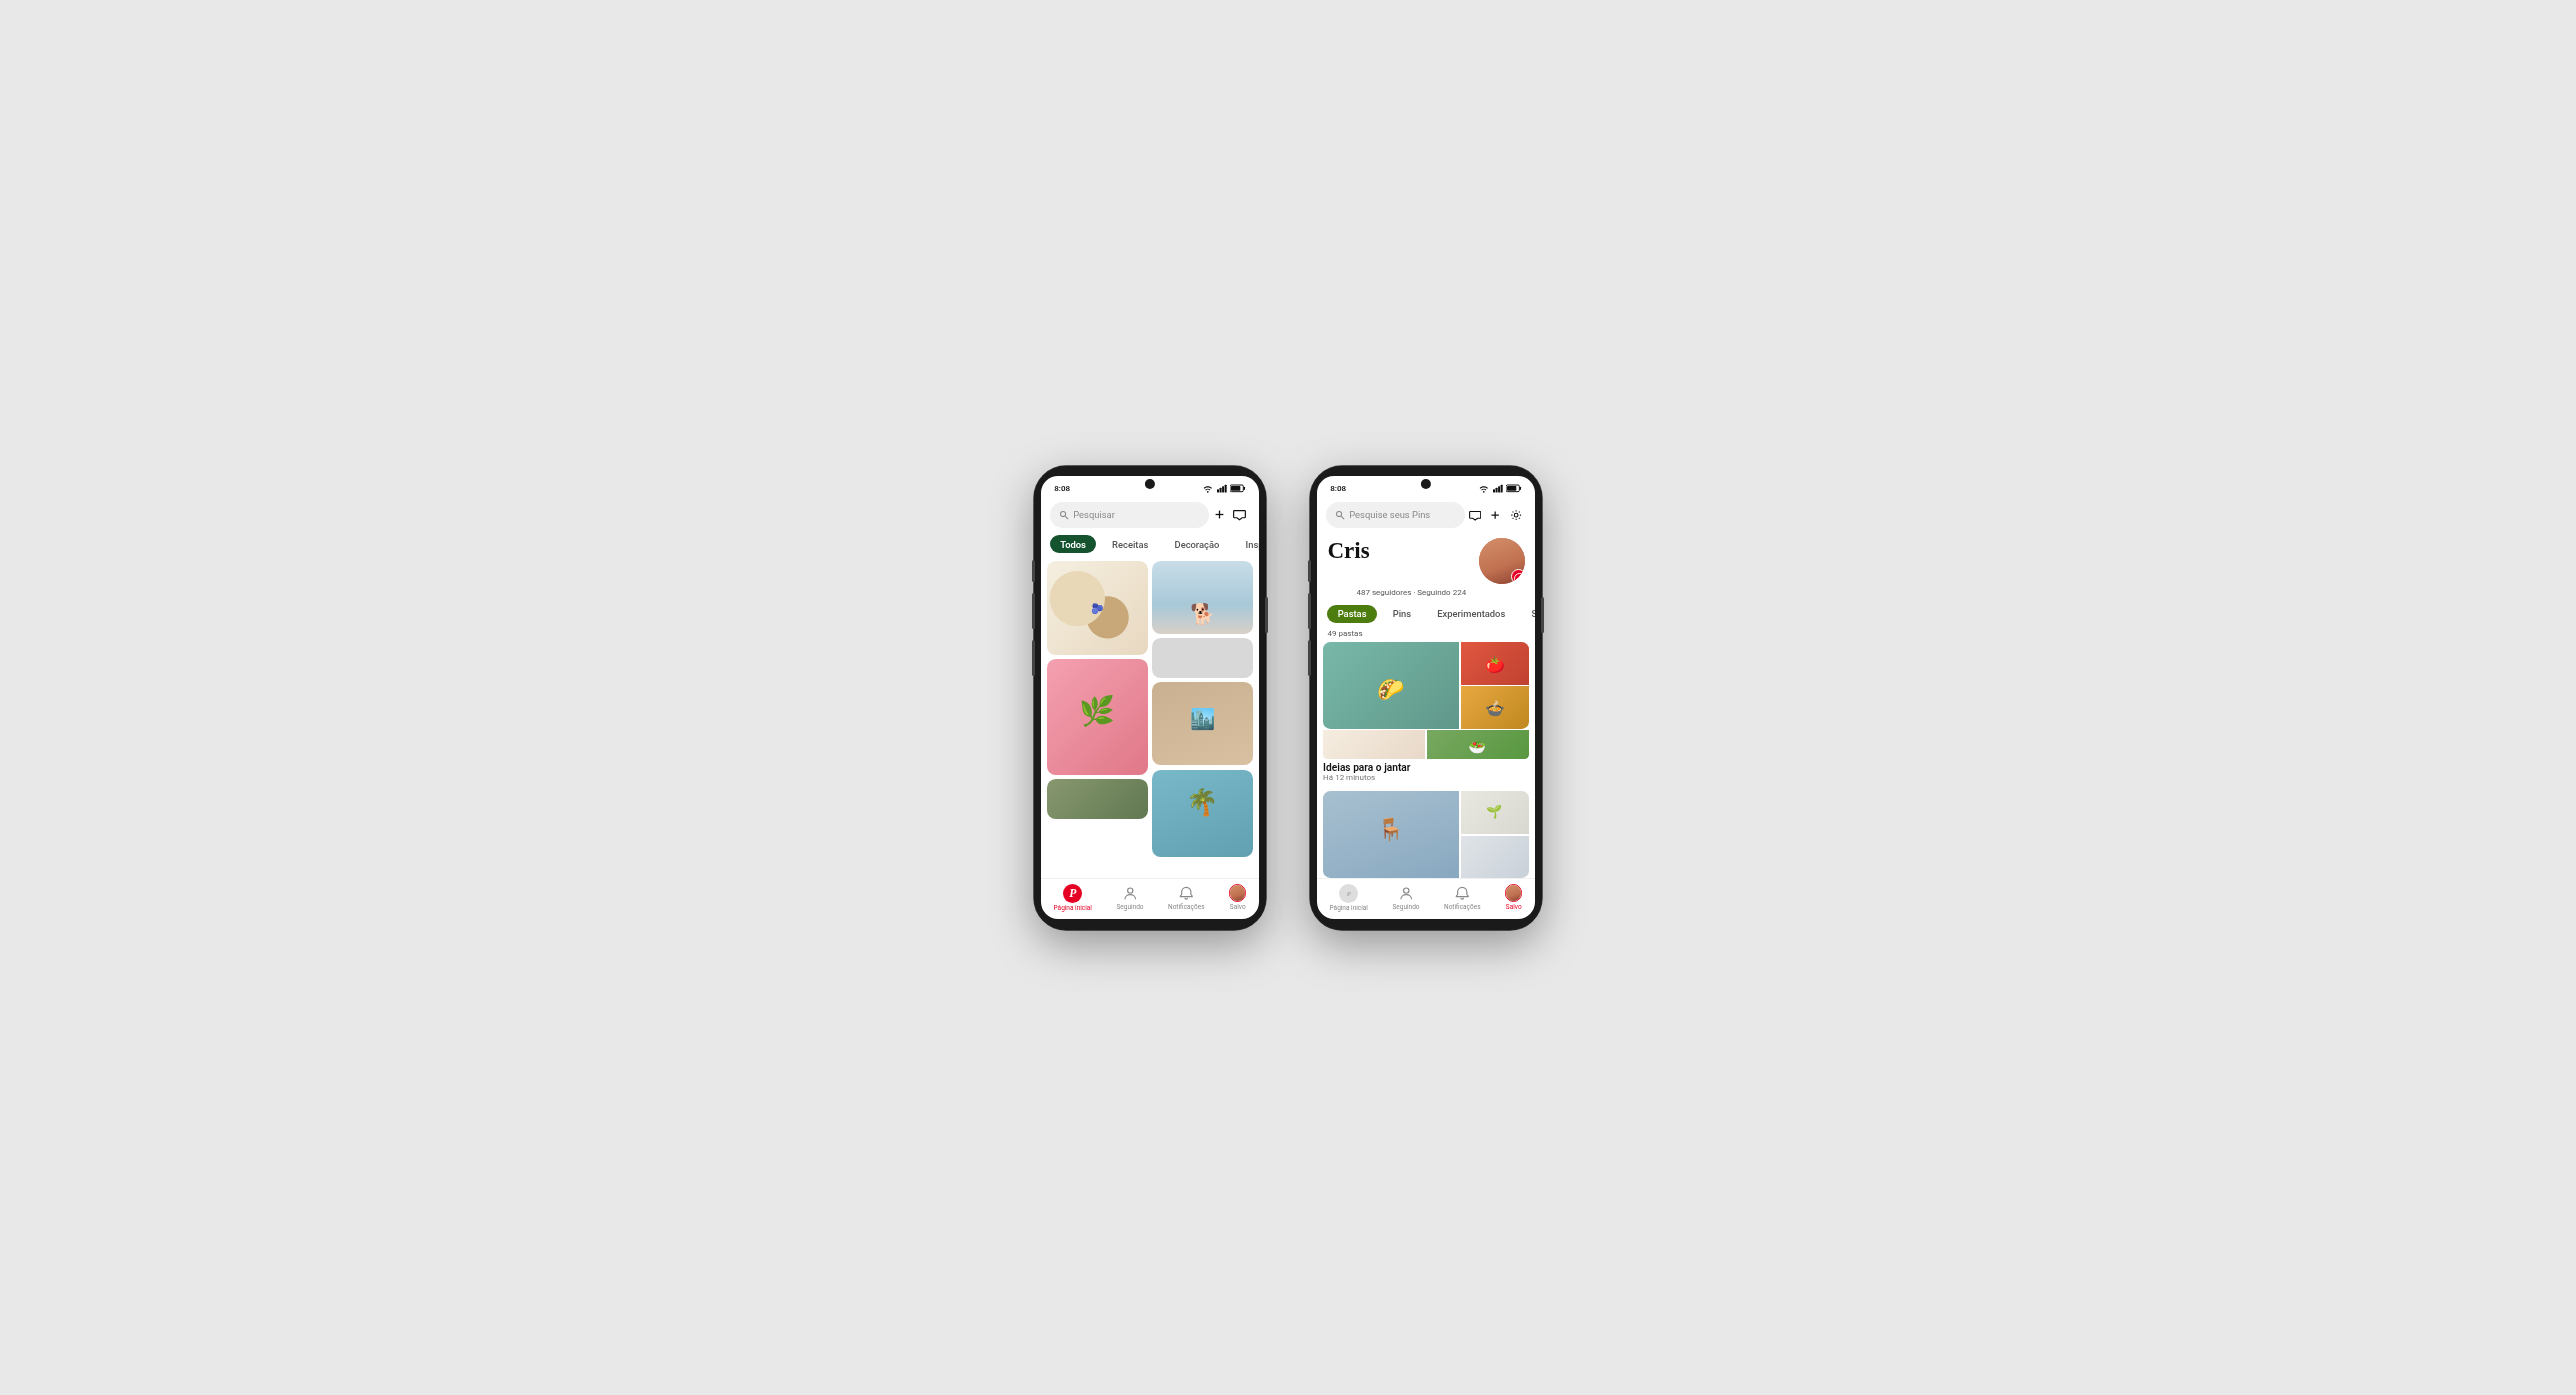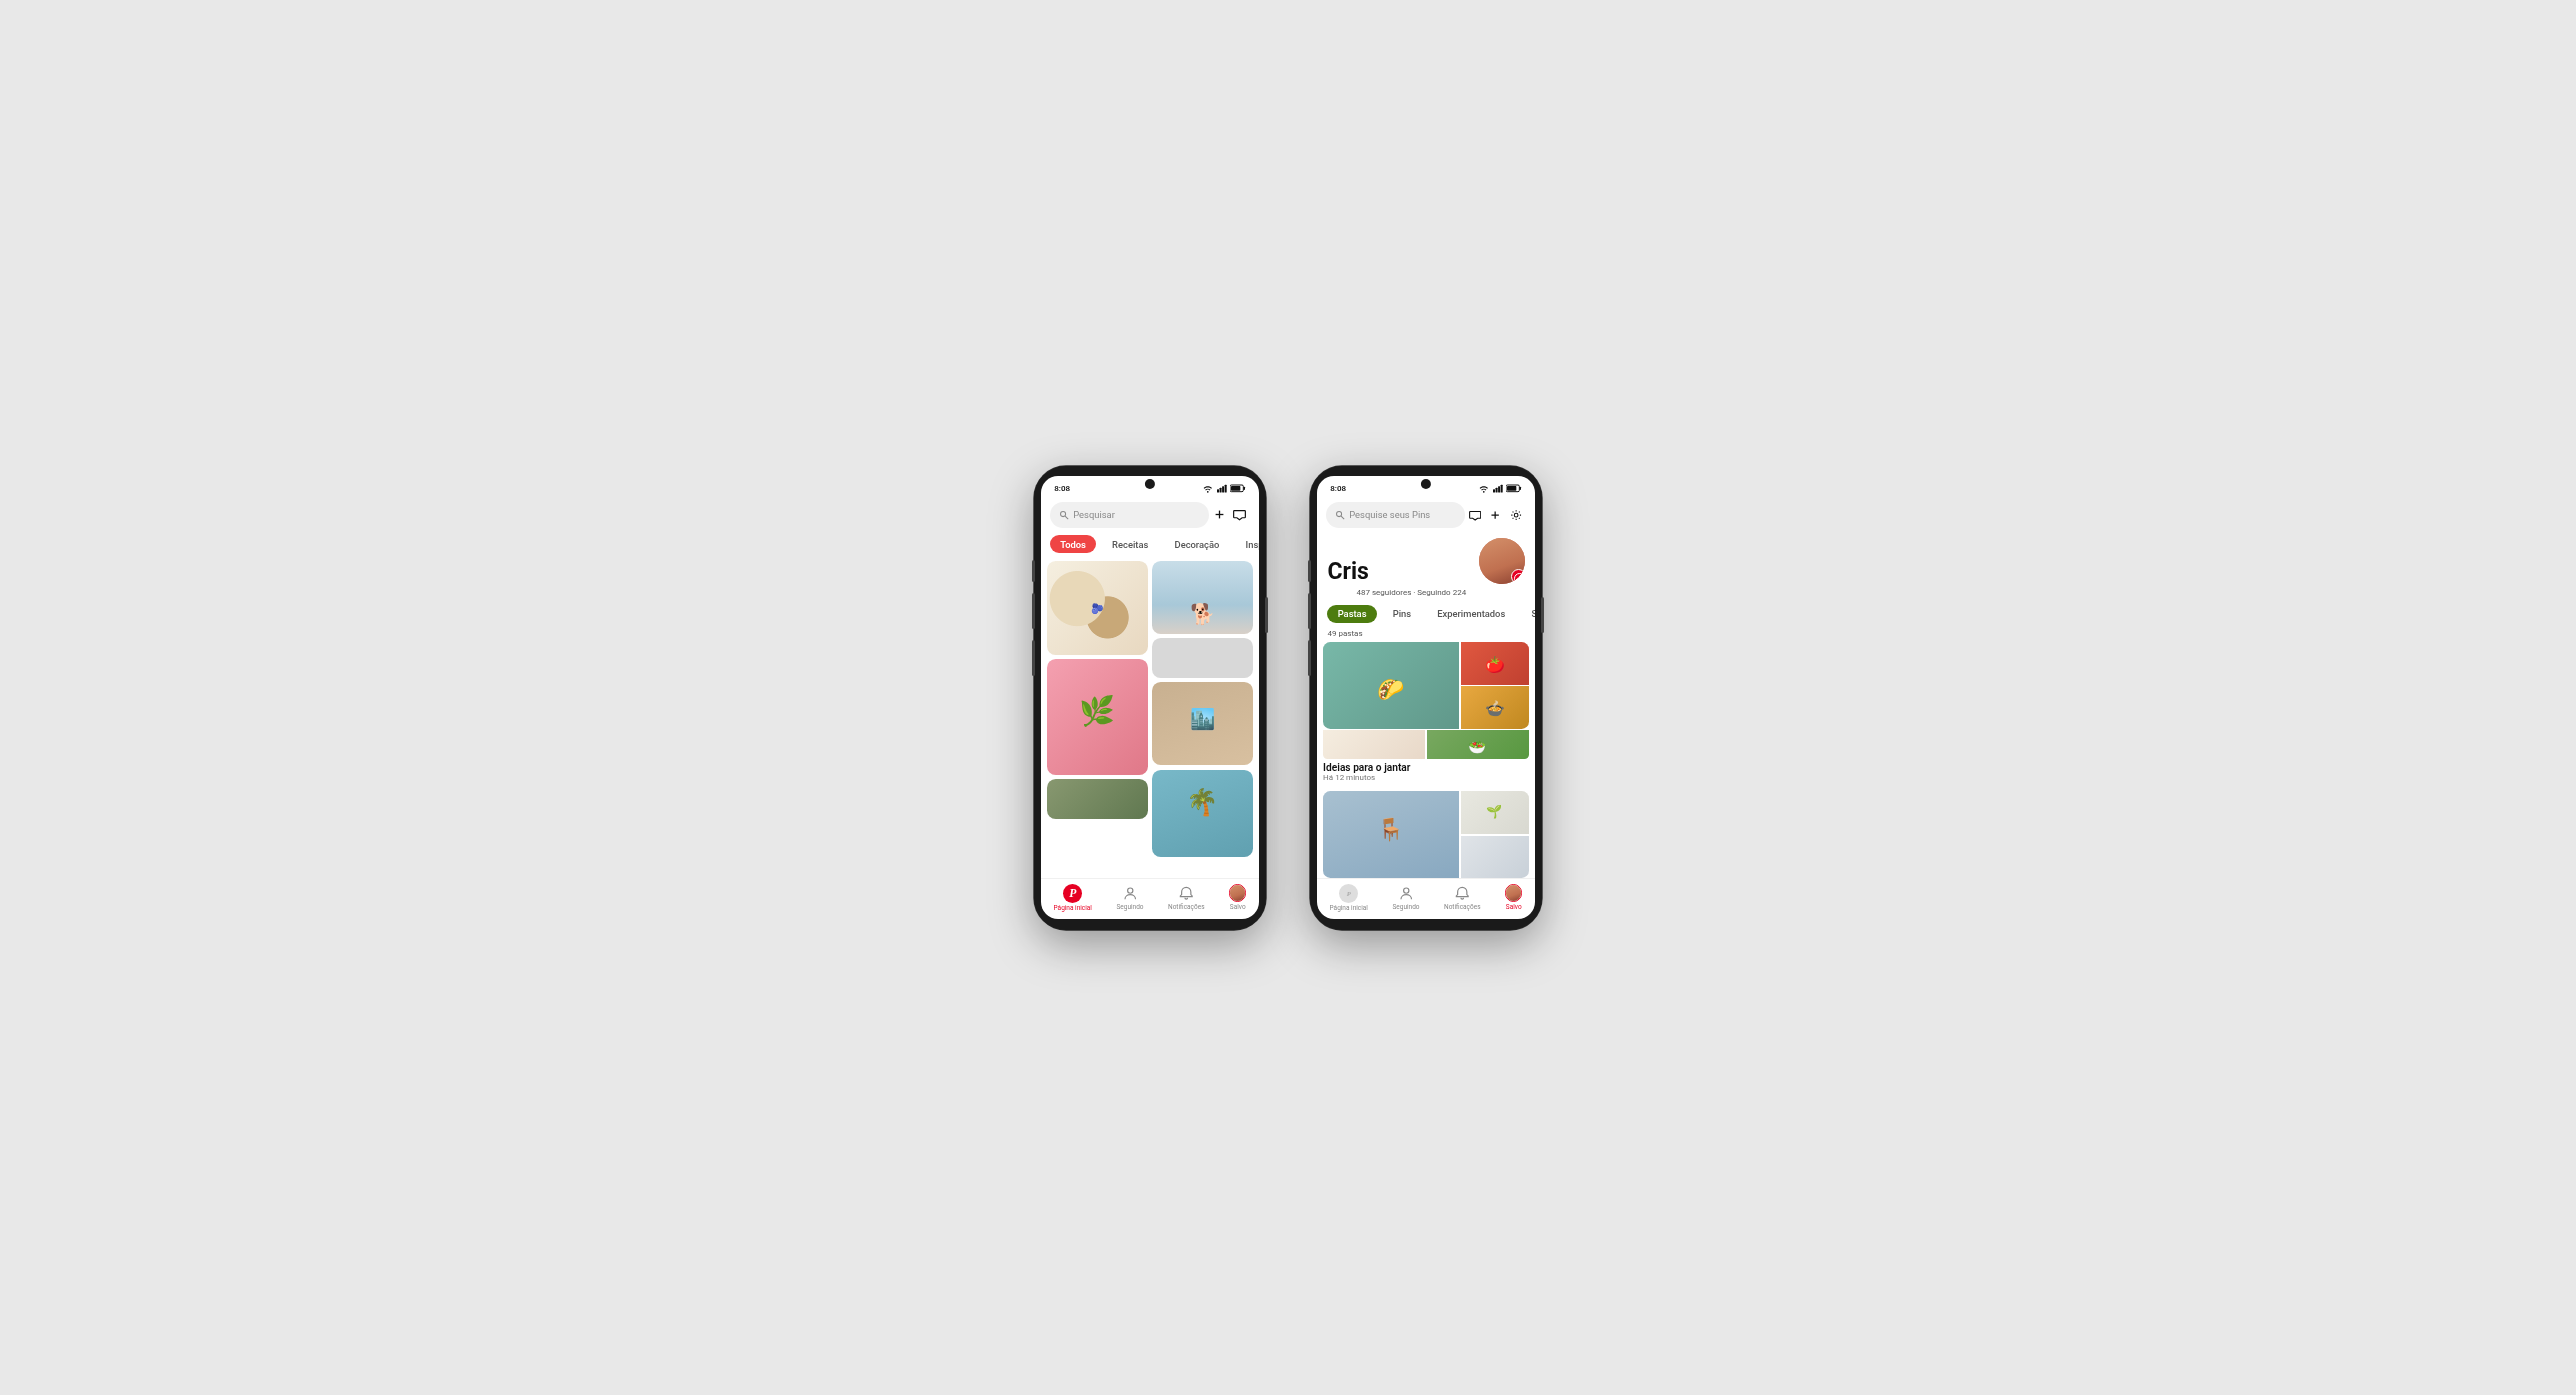--- a/index.html
+++ b/index.html
@@ -177,21 +177,21 @@
       border-radius: 14.5px;
       font-size: 9.4px;
       font-weight: 500;
       color: #555;
       cursor: pointer;
       white-space: nowrap;
       flex-shrink: 0;
     }
 
     .tab-item.active {
-      background: #ef4444;
+      background: #14532d;
       color: #fff;
       font-weight: 600;
     }
 
     
     .pins-grid {
       flex: 1;
       overflow-y: auto;
       padding: 2.9px 5.8px 0 5.8px;
       display: grid;
@@ -269,22 +269,23 @@
     }
 
     
     .profile-section {
       padding: 7.3px 10.2px 4.4px;
       flex-shrink: 0;
     }
 
     .profile-header {
       display: flex;
-      align-items: flex-end;
+      align-items: flex-start;
       justify-content: space-between;
+      font-family: Liberation Serif, serif;
     }
 
     .profile-name {
       font-size: 23px;
       font-weight: 700;
       color: #111;
       line-height: 1.1;
     }
 
     .profile-avatar-large {

